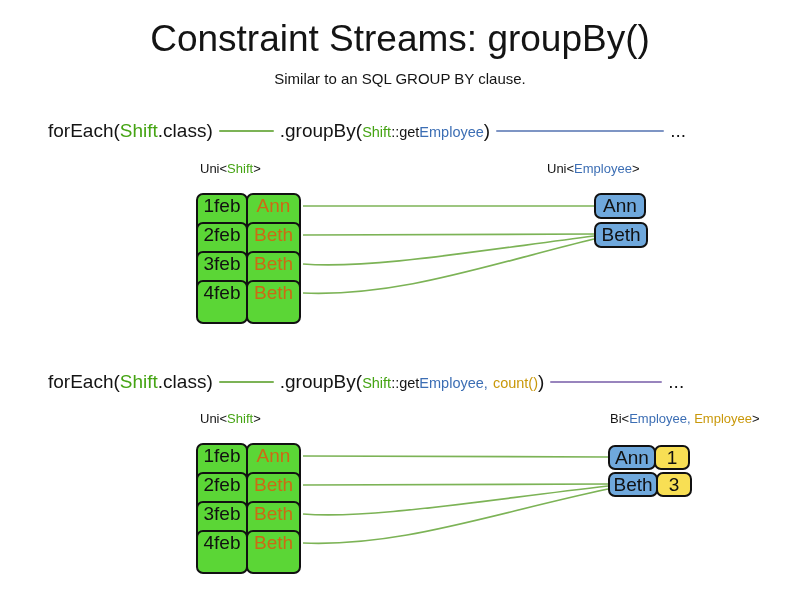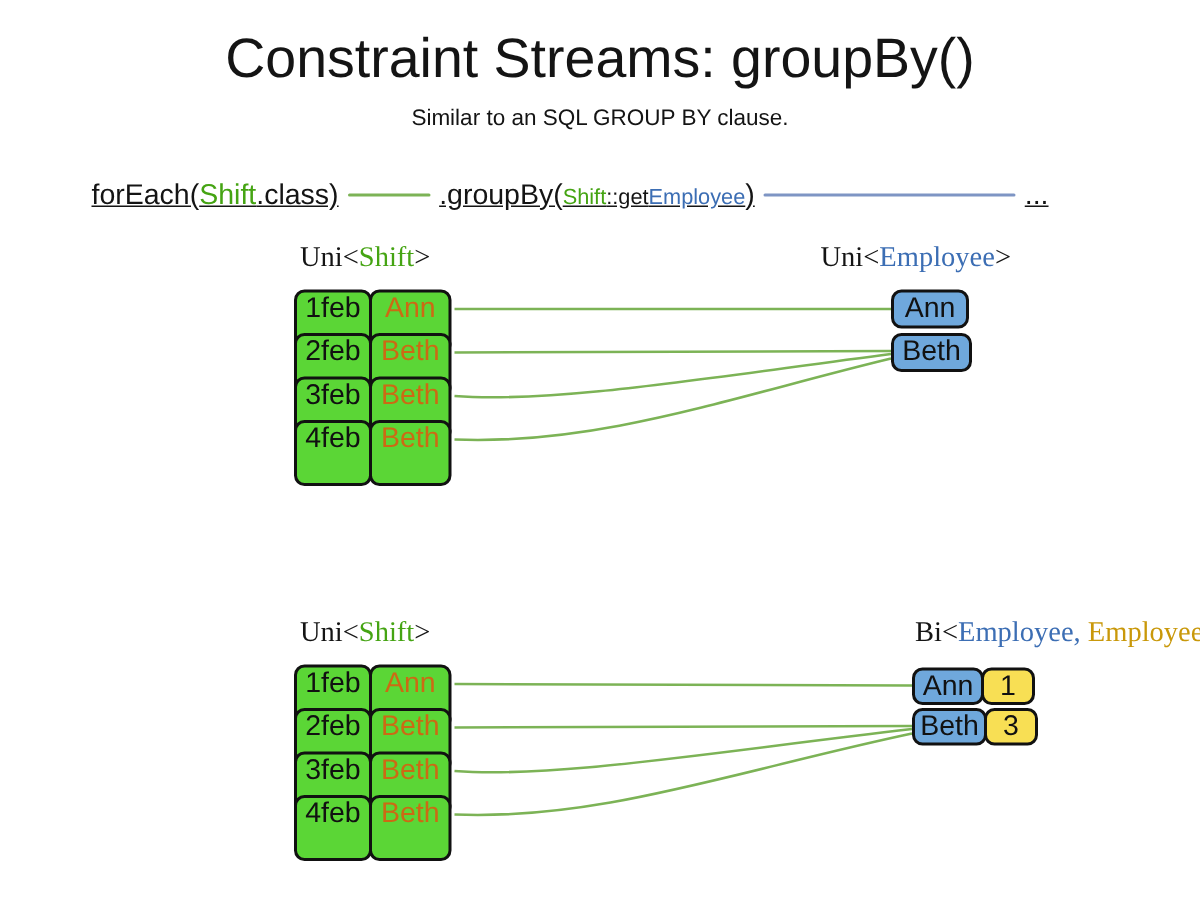--- a/index.html
+++ b/index.html
@@ -8,33 +8,33 @@
     font-family:"Liberation Sans", sans-serif;color:#111111;
   }
   .abs{position:absolute;}
   .title{
     left:0;right:0;top:18px;text-align:center;
     font-size:37px;font-weight:400;color:#141414;letter-spacing:0px;
   }
   .subtitle{
     left:0;right:0;top:70px;text-align:center;font-size:15px;color:#141414;
   }
-  .code-line{left:61px;white-space:nowrap;font-size:19px;color:#141414;text-decoration:underline;}
+  .code-line{left:48px;white-space:nowrap;font-size:19px;color:#141414;}
   .code-line .sm{font-size:14.5px;}
   .green-t{color:#45a413;}
   .blue-t{color:#3c6eb4;}
   .gold-t{color:#c9980a;}
   .conn{
     display:inline-block;height:2px;vertical-align:5px;
     margin:0 6px;border-radius:1px;
   }
   .conn.green{background:#7cb356;width:55px;}
   .conn.blue{background:#7e95c4;width:168px;}
   .conn.purple{background:#9884bd;width:112px;}
-  .diagram-label{font-size:19px;white-space:nowrap;color:#141414;font-family:Liberation Serif, serif;}
+  .diagram-label{font-size:13px;white-space:nowrap;color:#141414;}
   .row{display:flex;}
   .cell{
     box-sizing:border-box;height:44px;border:2px solid #111111;border-radius:7px;
     background:#5bd636;font-size:19px;line-height:22px;text-align:center;
   }
   .cell.date{width:52px;position:relative;z-index:2;color:#111111;}
   .cell.name{width:55px;margin-left:-2px;color:#cc6a14;}
   .gbox{
     box-sizing:border-box;position:absolute;border:2px solid #111111;border-radius:7px;
     font-size:19px;line-height:21px;text-align:center;color:#111111;
@@ -75,20 +75,23 @@
     <div class="cell name">Beth</div>
   </div>
   <div class="abs row" style="left:196px;top:280px">
     <div class="cell date">4feb</div>
     <div class="cell name">Beth</div>
   </div>
 
   <div class="gbox blue" style="left:594px;top:193px;width:52px;height:26px">Ann</div>
   <div class="gbox blue" style="left:594px;top:222px;width:54px;height:26px">Beth</div>
 
+  <div class="abs code-line" style="top:371px">
+    <span>forEach(</span><span class="green-t">Shift</span><span>.class)</span><span class="conn green"></span><span>.groupBy(</span><span class="sm green-t">Shift</span><span class="sm">::get</span><span class="sm blue-t">Employee</span><span class="sm blue-t">,</span><span class="sm gold-t" style="margin-left:5px">count()</span><span>)</span><span class="conn purple"></span><span>...</span>
+  </div>
 
   <div class="abs diagram-label" style="left:200px;top:411px">
     <span>Uni&lt;</span><span class="green-t">Shift</span><span>&gt;</span>
   </div>
   <div class="abs diagram-label" style="left:610px;top:411px">
     <span>Bi&lt;</span><span class="blue-t">Employee</span><span class="blue-t" style="white-space:pre">, </span><span class="gold-t">Employee</span><span>&gt;</span>
   </div>
 
   <div class="abs row" style="left:196px;top:443px">
     <div class="cell date">1feb</div>

